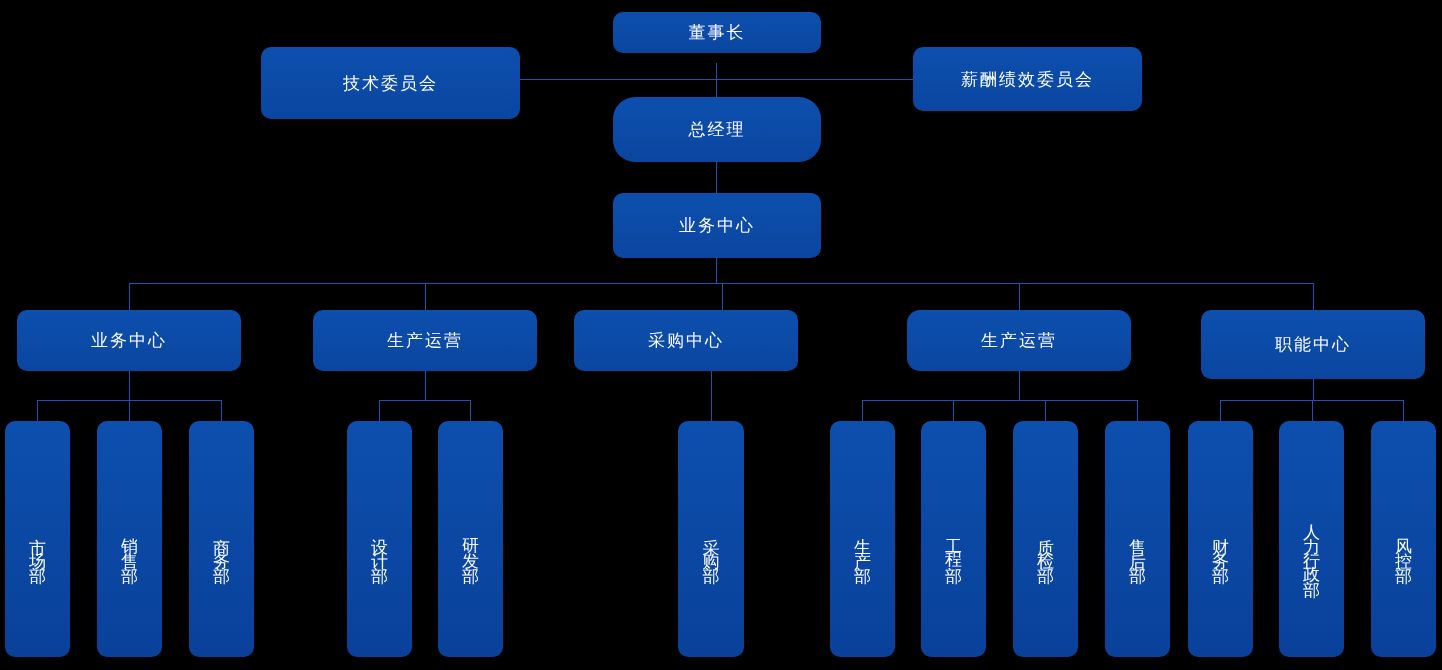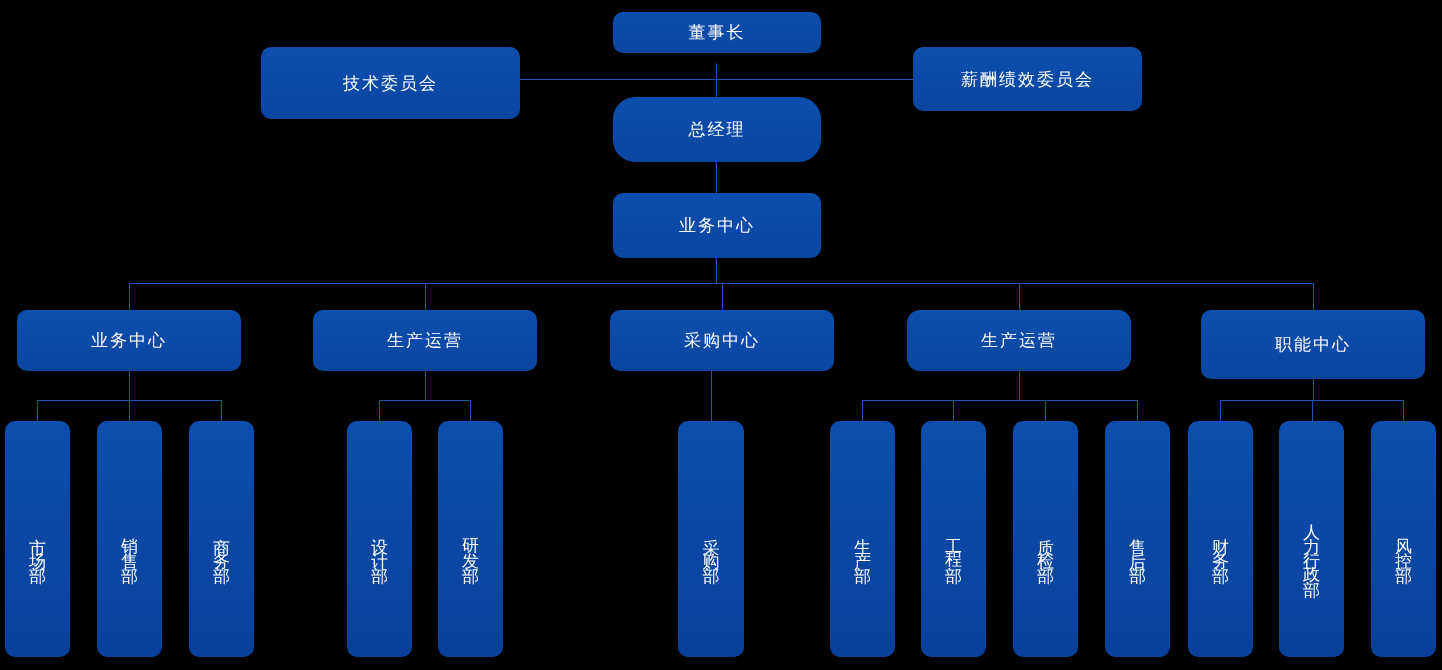--- a/index.html
+++ b/index.html
@@ -117,21 +117,21 @@
     </div>
 
   <div class="node" style="left:17px; top:310px; width:224px; height:61px;">
       <span>业务中心</span>
     </div>
 
   <div class="node" style="left:313px; top:310px; width:224px; height:61px;">
       <span>生产运营</span>
     </div>
 
-  <div class="node" style="left:610px; top:310px; width:224px; height:61px;">
+  <div class="node" style="left:574px; top:310px; width:224px; height:61px;">
       <span>采购中心</span>
     </div>
 
   <div class="node" style="left:907px; top:310px; width:224px; height:61px;border-radius:13px;">
       <span>生产运营</span>
     </div>
 
   <div class="node" style="left:1201px; top:310px; width:224px; height:69px;">
       <span>职能中心</span>
     </div>

